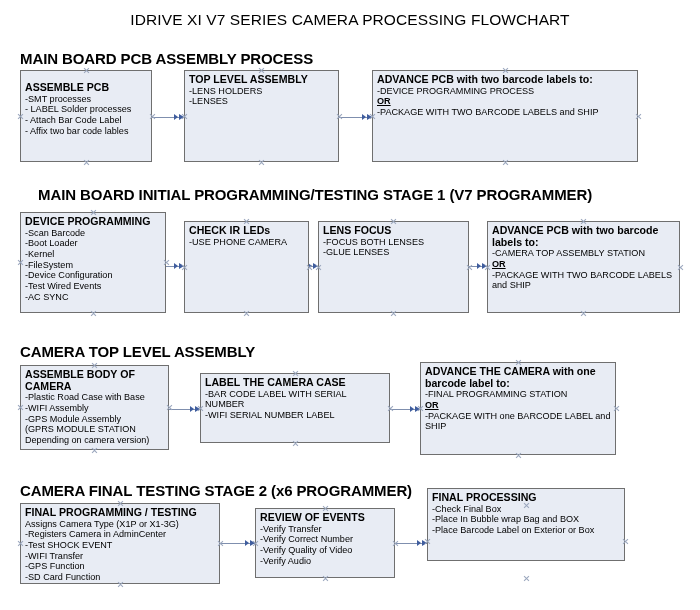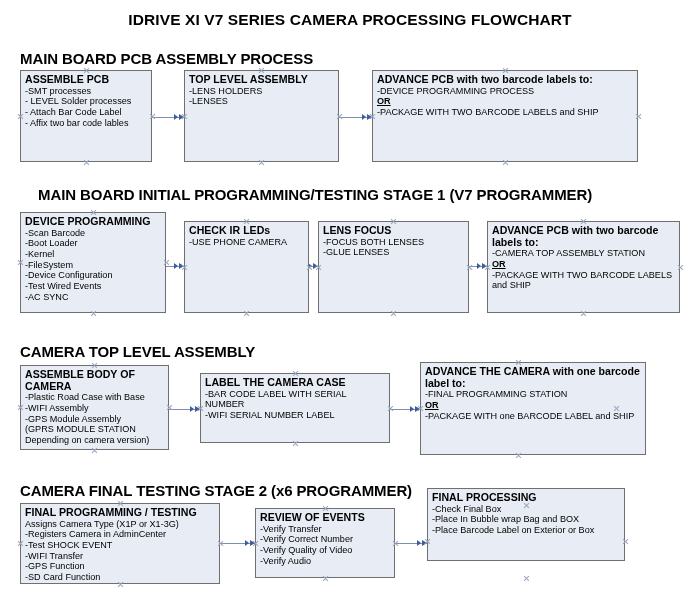--- a/index.html
+++ b/index.html
@@ -10,21 +10,21 @@
     overflow:hidden;
     position:relative;
   }
   #canvas{position:relative;width:700px;height:610px;}
 
   .doc-title{
     position:absolute;
     left:0;top:11px;width:700px;
     text-align:center;
     font-size:15.5px;
-    font-weight:bold;
+    font-weight:normal;
     letter-spacing:.1px;
   }
 
   .section-heading{
     position:absolute;
     font-size:15px;
     font-weight:bold;
     letter-spacing:-.1px;
     white-space:nowrap;
   }
@@ -121,23 +121,23 @@
       <div class="conn-tail" style="left: 410px; top: 409px; border-left-color: rgb(63, 93, 158);"></div>
       <div class="conn" style="left: 220px; top: 543px; width: 35px; background: rgb(127, 143, 174);"></div>
       <div class="conn-head" style="left: 250px; top: 543px; border-left-color: rgb(63, 93, 158);"></div>
       <div class="conn-tail" style="left: 245px; top: 543px; border-left-color: rgb(63, 93, 158);"></div>
       <div class="conn" style="left: 395px; top: 543px; width: 32px; background: rgb(127, 143, 174);"></div>
       <div class="conn-head" style="left: 422px; top: 543px; border-left-color: rgb(63, 93, 158);"></div>
       <div class="conn-tail" style="left: 417px; top: 543px; border-left-color: rgb(63, 93, 158);"></div>
     </div>
   <div id="nodes-layer">
       <div class="node" style="left: 20px; top: 70px; width: 132px; height: 92px; background: rgb(232, 236, 244); border-color: rgb(111, 111, 111);">
-        <div class="n-title" style="white-space: nowrap;">ASSEMBLE PCB</div>
+        <div class="n-title" style="white-space: nowrap; margin-top: 8px;">ASSEMBLE PCB</div>
         <div class="n-line">-SMT processes</div>
-        <div class="n-line">- LEVEL Solder processes</div>
+        <div class="n-line">- LABEL Solder processes</div>
         <div class="n-line">- Attach Bar Code Label</div>
         <div class="n-line">- Affix two bar code lables</div>
       </div>
       <div class="handle" style="left: 86px; top: 70px;"></div>
       <div class="handle" style="left: 86px; top: 162px;"></div>
       <div class="handle" style="left: 20px; top: 116px;"></div>
       <div class="handle" style="left: 152px; top: 116px;"></div>
       <div class="node" style="left: 184px; top: 70px; width: 155px; height: 92px; background: rgb(232, 236, 244); border-color: rgb(111, 111, 111);">
         <div class="n-title" style="white-space: nowrap;">TOP LEVEL ASSEMBLY</div>
         <div class="n-line">-LENS HOLDERS</div>
@@ -212,21 +212,21 @@
       <div class="handle" style="left: 169px; top: 407.5px;"></div>
       <div class="node" style="left: 200px; top: 373px; width: 190px; height: 70px; background: rgb(232, 236, 244); border-color: rgb(111, 111, 111);">
         <div class="n-title" style="white-space: nowrap;">LABEL THE CAMERA CASE</div>
         <div class="n-line wrap">-BAR CODE LABEL WITH SERIAL NUMBER</div>
         <div class="n-line">-WIFI SERIAL NUMBER LABEL</div>
       </div>
       <div class="handle" style="left: 295px; top: 373px;"></div>
       <div class="handle" style="left: 295px; top: 443px;"></div>
       <div class="handle" style="left: 200px; top: 408px;"></div>
       <div class="handle" style="left: 390px; top: 408px;"></div>
-      <div class="node" style="left: 420px; top: 362px; width: 226px; height: 93px; background: rgb(232, 236, 244); border-color: rgb(111, 111, 111);">
+      <div class="node" style="left: 420px; top: 362px; width: 196px; height: 93px; background: rgb(232, 236, 244); border-color: rgb(111, 111, 111);">
         <div class="n-title">ADVANCE THE CAMERA with one barcode label to:</div>
         <div class="n-line">-FINAL PROGRAMMING STATION</div>
         <div class="n-line b">OR</div>
         <div class="n-line wrap">-PACKAGE WITH one BARCODE LABEL and SHIP</div>
       </div>
       <div class="handle" style="left: 518px; top: 362px;"></div>
       <div class="handle" style="left: 518px; top: 455px;"></div>
       <div class="handle" style="left: 420px; top: 408.5px;"></div>
       <div class="handle" style="left: 616px; top: 408.5px;"></div>
       <div class="node" style="left: 20px; top: 503px; width: 200px; height: 81px; background: rgb(232, 236, 244); border-color: rgb(111, 111, 111);">

